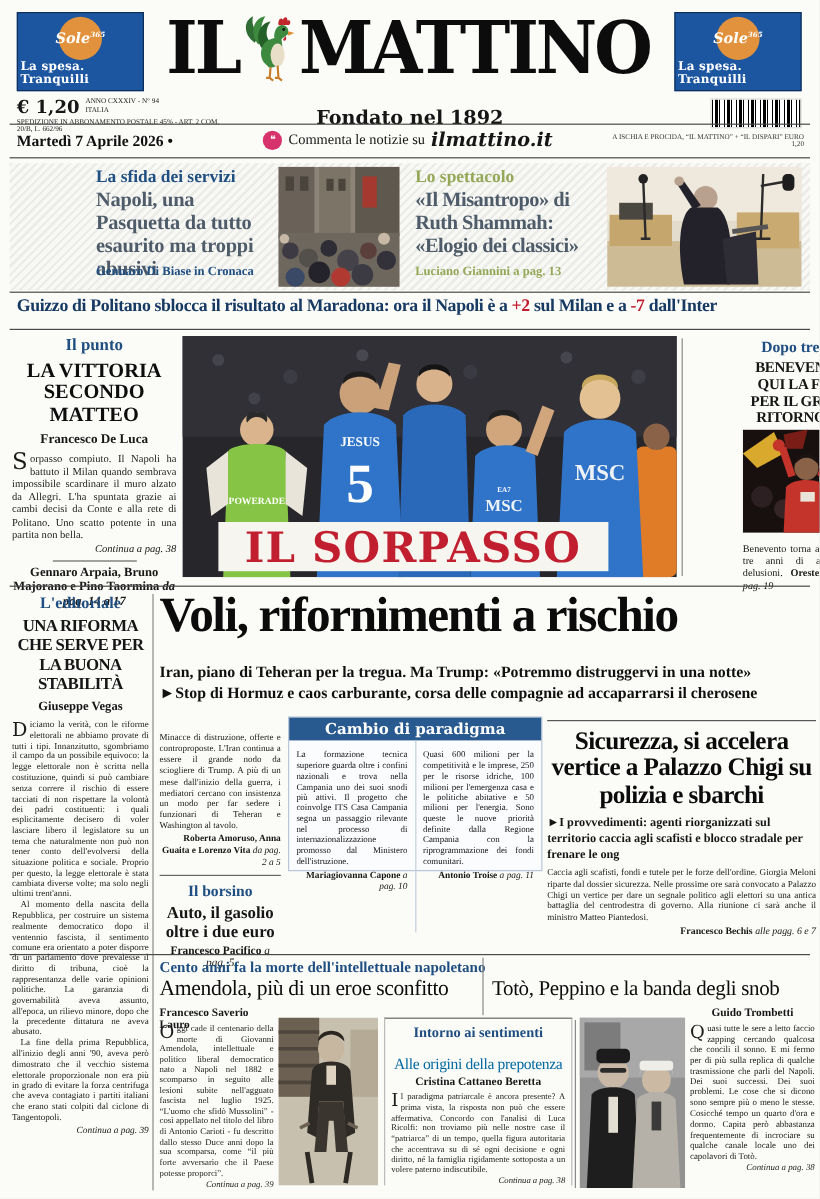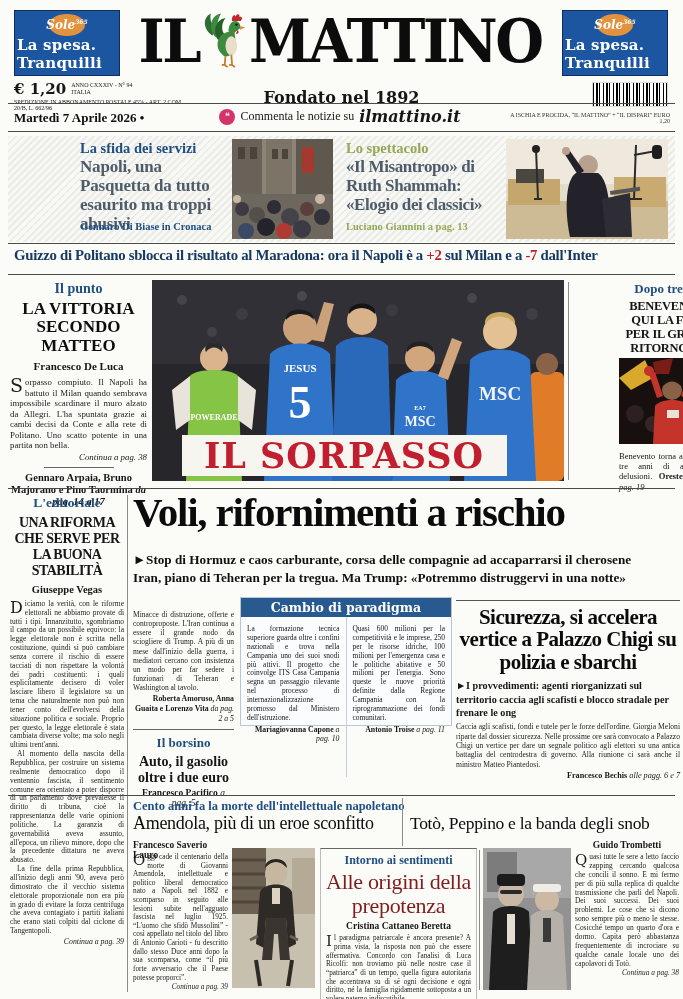--- a/index.html
+++ b/index.html
@@ -15,21 +15,21 @@
 
   
   .sole-ad { position:absolute; width:106px; height:66px; background:#1c56a0;
     border:1px solid #0e2f5c; display:flex; flex-direction:column; align-items:center;
     justify-content:space-between; padding:3px 2px; }
   .sole-circle { width:36px; height:36px; border-radius:50%; background:#e2923c;
     display:flex; align-items:center; justify-content:center; }
   .sole-brand { color:#fff; font-weight:bold; font-style:italic; font-size:12px;
     font-family:"DejaVu Serif", serif; }
   .sole-brand sup { font-size:6px; }
-  .sole-tagline { color:#fff; font-weight:bold; font-size:15px; letter-spacing:0.2px;
+  .sole-tagline { color:#fff; font-weight:bold; font-size:10px; letter-spacing:0.2px;
     font-family:"DejaVu Serif", serif; }
   .masthead { position:absolute; left:118px; top:4px; width:444px; height:72px;
     display:flex; align-items:center; justify-content:center; gap:3px; }
   .masthead-word { font-family:"DejaVu Serif", serif; font-weight:bold; font-size:56px;
     letter-spacing:-2.5px; color:#0c0c0c; line-height:1; transform:scaleY(1.08); }
   .star { position:absolute; left:566px; top:58px; font-size:12px; color:#555; }
   .price-block { position:absolute; left:14px; top:82px; width:180px; }
   .price-line { display:flex; gap:5px; align-items:flex-start; }
   .price { font-weight:bold; font-size:15px; font-family:"DejaVu Serif", serif; line-height:1; }
   .issue { font-size:6px; line-height:1.15; color:#222; }
@@ -124,22 +124,22 @@
 
   
   .b-kicker { position:absolute; font-size:12.5px; font-weight:bold; color:#1f4e80; }
   .b-head { position:absolute; font-family:"Liberation Serif", serif; font-size:18px;
     letter-spacing:-0.3px; color:#0c0c0c; }
   .am-byl { position:absolute; left:133px; top:840px; width:95px; font-weight:bold; font-size:9.5px; }
   .am-body { position:absolute; left:133px; top:853px; width:95px; font-size:7.3px; line-height:1.18; }
   .sent { position:absolute; left:320px; top:848px; width:157px; border-top:1px solid #666;
     border-left:1px solid #bbb; border-right:1px solid #bbb; padding:4px 5px 0 5px; text-align:center; }
   .sent .kicker { font-size:12px; }
-  .sent h3 { font-size:22px; line-height:1.1; font-weight:normal; letter-spacing:-0.3px;
-    margin-top:2px; color:#7f1d1d; }
+  .sent h3 { font-size:13px; line-height:1.1; font-weight:normal; letter-spacing:-0.3px;
+    margin-top:12px; color:#0369a1; }
   .sent .byl { font-weight:bold; font-size:9.5px; margin-top:3px; }
   .sent .body { font-size:7.2px; line-height:1.2; margin-top:3px; }
   .toto-byl { position:absolute; left:575px; top:840px; width:104px; text-align:center;
     font-weight:bold; font-size:9.5px; }
   .toto-body { position:absolute; left:575px; top:853px; width:104px; font-size:7.4px; line-height:1.2; }
 </style>
 </head>
 <body>
 
 <div class="page">
@@ -351,22 +351,22 @@
     <div class="byl">Giuseppe Vegas</div>
     <p class="body"><span class="dropcap" style="font-size:16px; line-height:13px;">D</span><span>iciamo la verità, con le riforme elettorali ne abbiamo provate di tutti i tipi. Innanzitutto, sgombriamo il campo da un possibile equivoco: la legge elettorale non è scritta nella costituzione, quindi si può cambiare senza correre il rischio di essere tacciati di non rispettare la volontà dei padri costituenti: i quali esplicitamente decisero di voler lasciare libero il legislatore su un tema che naturalmente non può non tener conto dell'evolversi della situazione politica e sociale. Proprio per questo, la legge elettorale è stata cambiata diverse volte; ma solo negli ultimi trent'anni.</span></p>
     <p class="body ind">Al momento della nascita della Repubblica, per costruire un sistema realmente democratico dopo il ventennio fascista, il sentimento comune era orientato a poter disporre di un parlamento dove prevalesse il diritto di tribuna, cioè la rappresentanza delle varie opinioni politiche. La garanzia di governabilità aveva assunto, all'epoca, un rilievo minore, dopo che la precedente dittatura ne aveva abusato.</p>
     <p class="body ind">La fine della prima Repubblica, all'inizio degli anni '90, aveva però dimostrato che il vecchio sistema elettorale proporzionale non era più in grado di evitare la forza centrifuga che aveva contagiato i partiti italiani che erano stati colpiti dal ciclone di Tangentopoli.</p>
     <div class="continua">Continua a pag. 39</div>
   </div>
   <div class="rule-v" style="left:127px; top:495px; height:497px;"></div>
 
   <h1 class="main-head">Voli, rifornimenti a rischio</h1>
   <div class="main-sub">
+    <div>Iran, piano di Teheran per la tregua. Ma Trump: «Potremmo distruggervi in una notte»</div>
     <div>►Stop di Hormuz e caos carburante, corsa delle compagnie ad accaparrarsi il cherosene</div>
-    <div>Iran, piano di Teheran per la tregua. Ma Trump: «Potremmo distruggervi in una notte»</div>
   </div>
 
   <div class="brief">
     <p class="body">Minacce di distruzione, offerte e controproposte. L'Iran continua a essere il grande nodo da sciogliere di Trump. A più di un mese dall'inizio della guerra, i mediatori cercano con insistenza un modo per far sedere i funzionari di Teheran e Washington al tavolo.</p>
     <div class="byl-right"><b>Roberta Amoruso, Anna Guaita e Lorenzo Vita </b><i>da pag. 2 a 5</i></div>
     <div class="brief-rule"></div>
     <div class="borsino col-center">
       <div class="kicker kicker-blue">Il borsino</div>
       <h3>Auto, il gasolio oltre i due euro</h3>
       <div class="byl"><b>Francesco Pacifico</b><i> a pag. 5</i></div>

